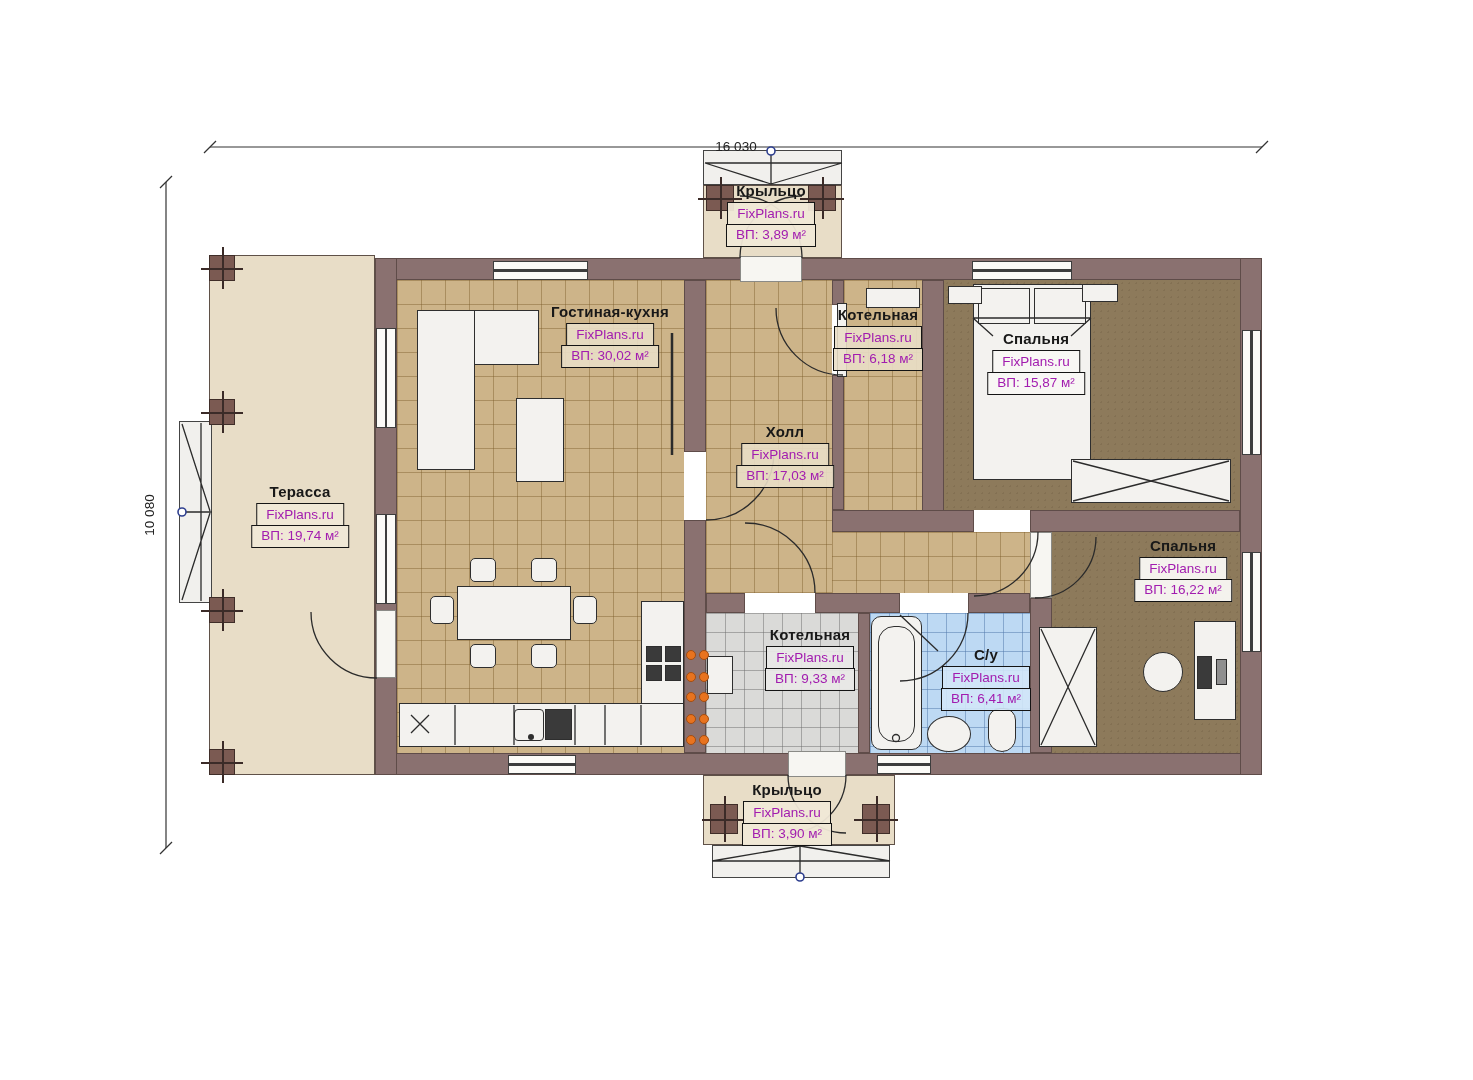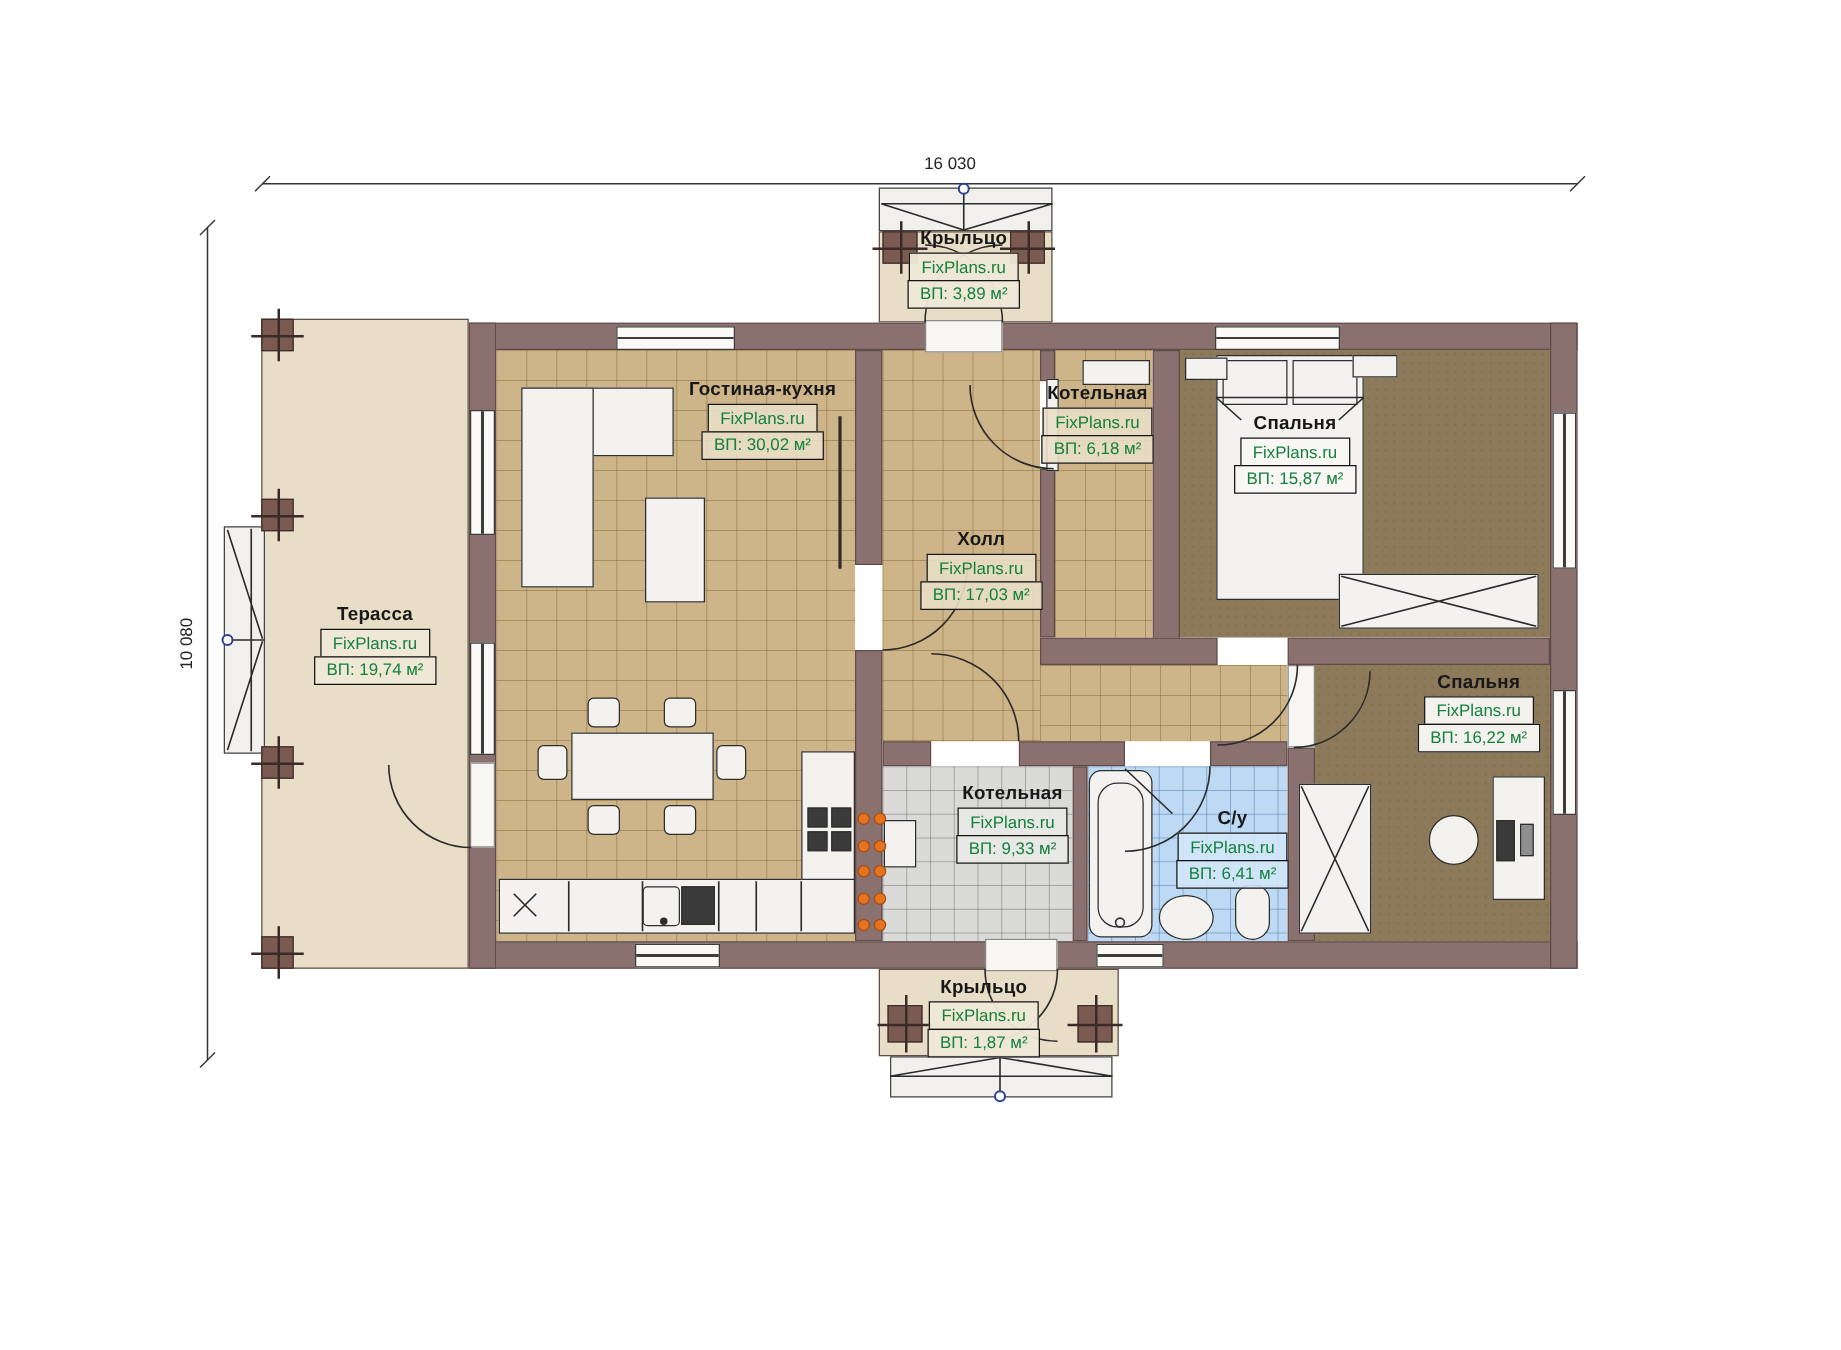--- a/index.html
+++ b/index.html
@@ -31,35 +31,35 @@
   .open { position:absolute; background:#f7f6f2; border:1px solid #8a8a86; box-sizing:border-box; z-index:3; }
   .furn { position:absolute; background:#f3f2ef; border:1.5px solid #2e2e2e; box-sizing:border-box; z-index:4; }
   .furn.dark { background:#3a3a3a; }
   .furn.mid  { background:#8f8f8f; }
   .furn.round { border-radius:50%; }
   .furn.soft  { border-radius:5px; }
   svg.overlay { position:absolute; left:0; top:0; z-index:5; pointer-events:none; }
   .label { position:absolute; display:flex; flex-direction:column; align-items:center;
            transform:translateX(-50%); z-index:6; white-space:nowrap; text-align:center; }
   .label .rname { font-weight:bold; font-size:15px; color:#181818; margin-bottom:3px; letter-spacing:.2px; }
-  .label .box { border:1.5px solid #141414; padding:1.5px 9px; font-size:13.5px; color:#15803d; line-height:1.35; }
+  .label .box { border:1.5px solid #141414; padding:1.5px 9px; font-size:13.5px; color:#a21caf; line-height:1.35; }
   .label .box + .box { margin-top:-1.5px; }
   .lb-deck .box { background:rgba(240,232,215,.95); }
   .lb-tan  .box { background:rgba(233,222,199,.9); }
   .lb-blue .box { background:rgba(210,230,248,.9); }
   .lb-gray .box { background:rgba(233,233,231,.92); }
   .lb-white .box{ background:rgba(248,247,244,.96); }
   .dim { position:absolute; font-size:13.5px; color:#222; z-index:6; }
 </style>
 </head>
 <body>
 
 <div class="canvas">
 
-  <div class="dim" style="left:736px;top:131px;transform:translate(-50%,-50%);margin-left:24px;">16 030</div>
+  <div class="dim" style="left:736px;top:146px;transform:translate(-50%,-50%);">16 030</div>
   <div class="dim" style="left:149px;top:515px;transform:translate(-50%,-50%) rotate(-90deg);">10 080</div>
 
   <div class="floor deck" style="left:209px;top:255px;width:166px;height:520px;"></div>
   <div class="floor steps" style="left:703px;top:150px;width:139px;height:35px;"></div>
   <div class="floor deck" style="left:703px;top:185px;width:139px;height:73px;"></div>
   <div class="floor deck" style="left:703px;top:775px;width:192px;height:70px;"></div>
   <div class="floor steps" style="left:712px;top:845px;width:178px;height:33px;"></div>
   <div class="floor steps" style="left:179px;top:421px;width:33px;height:182px;"></div>
 
   <div class="floor tile-tan" style="left:397px;top:280px;width:287px;height:473px;"></div>
@@ -263,16 +263,16 @@
 
   <div class="label lb-blue" style="left:986px;top:646px;">
     <div class="rname">С/у</div>
     <div class="box">FixPlans.ru</div>
     <div class="box">ВП: 6,41 м²</div>
   </div>
 
   <div class="label lb-deck" style="left:787px;top:781px;">
     <div class="rname">Крыльцо</div>
     <div class="box">FixPlans.ru</div>
-    <div class="box">ВП: 1,87 м²</div>
+    <div class="box">ВП: 3,90 м²</div>
   </div>
 
 </div>
 
 </body></html>

